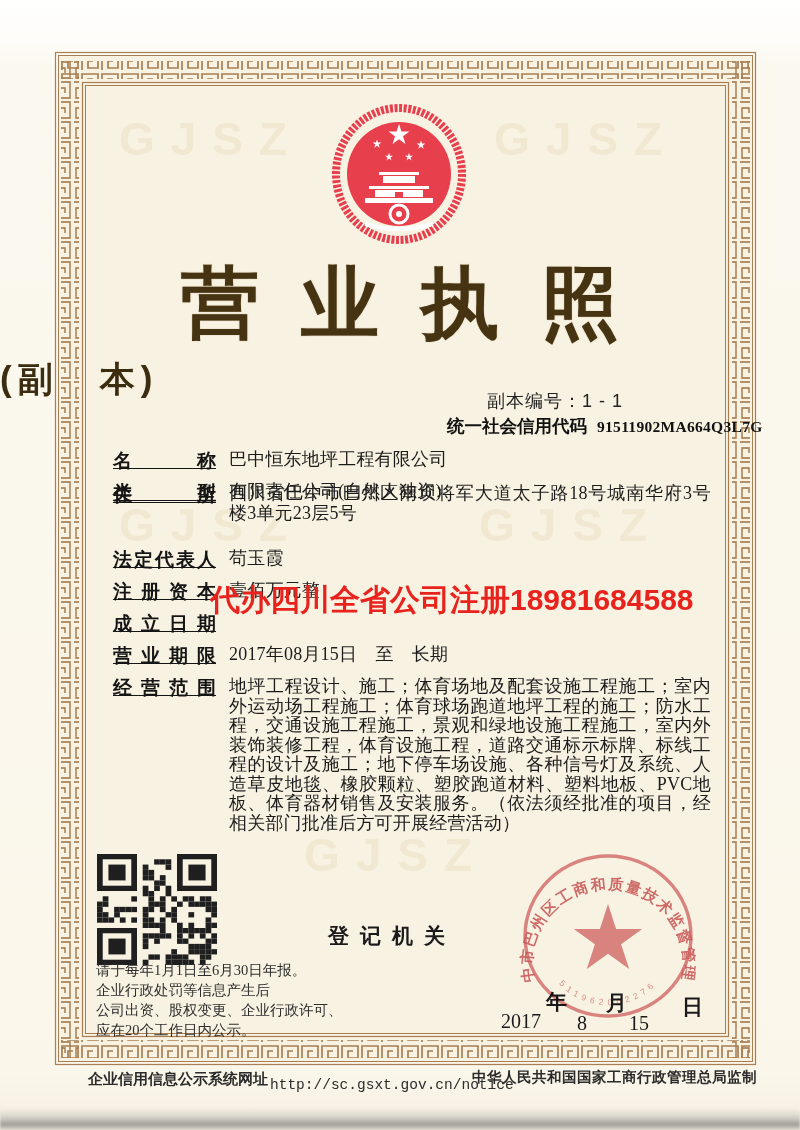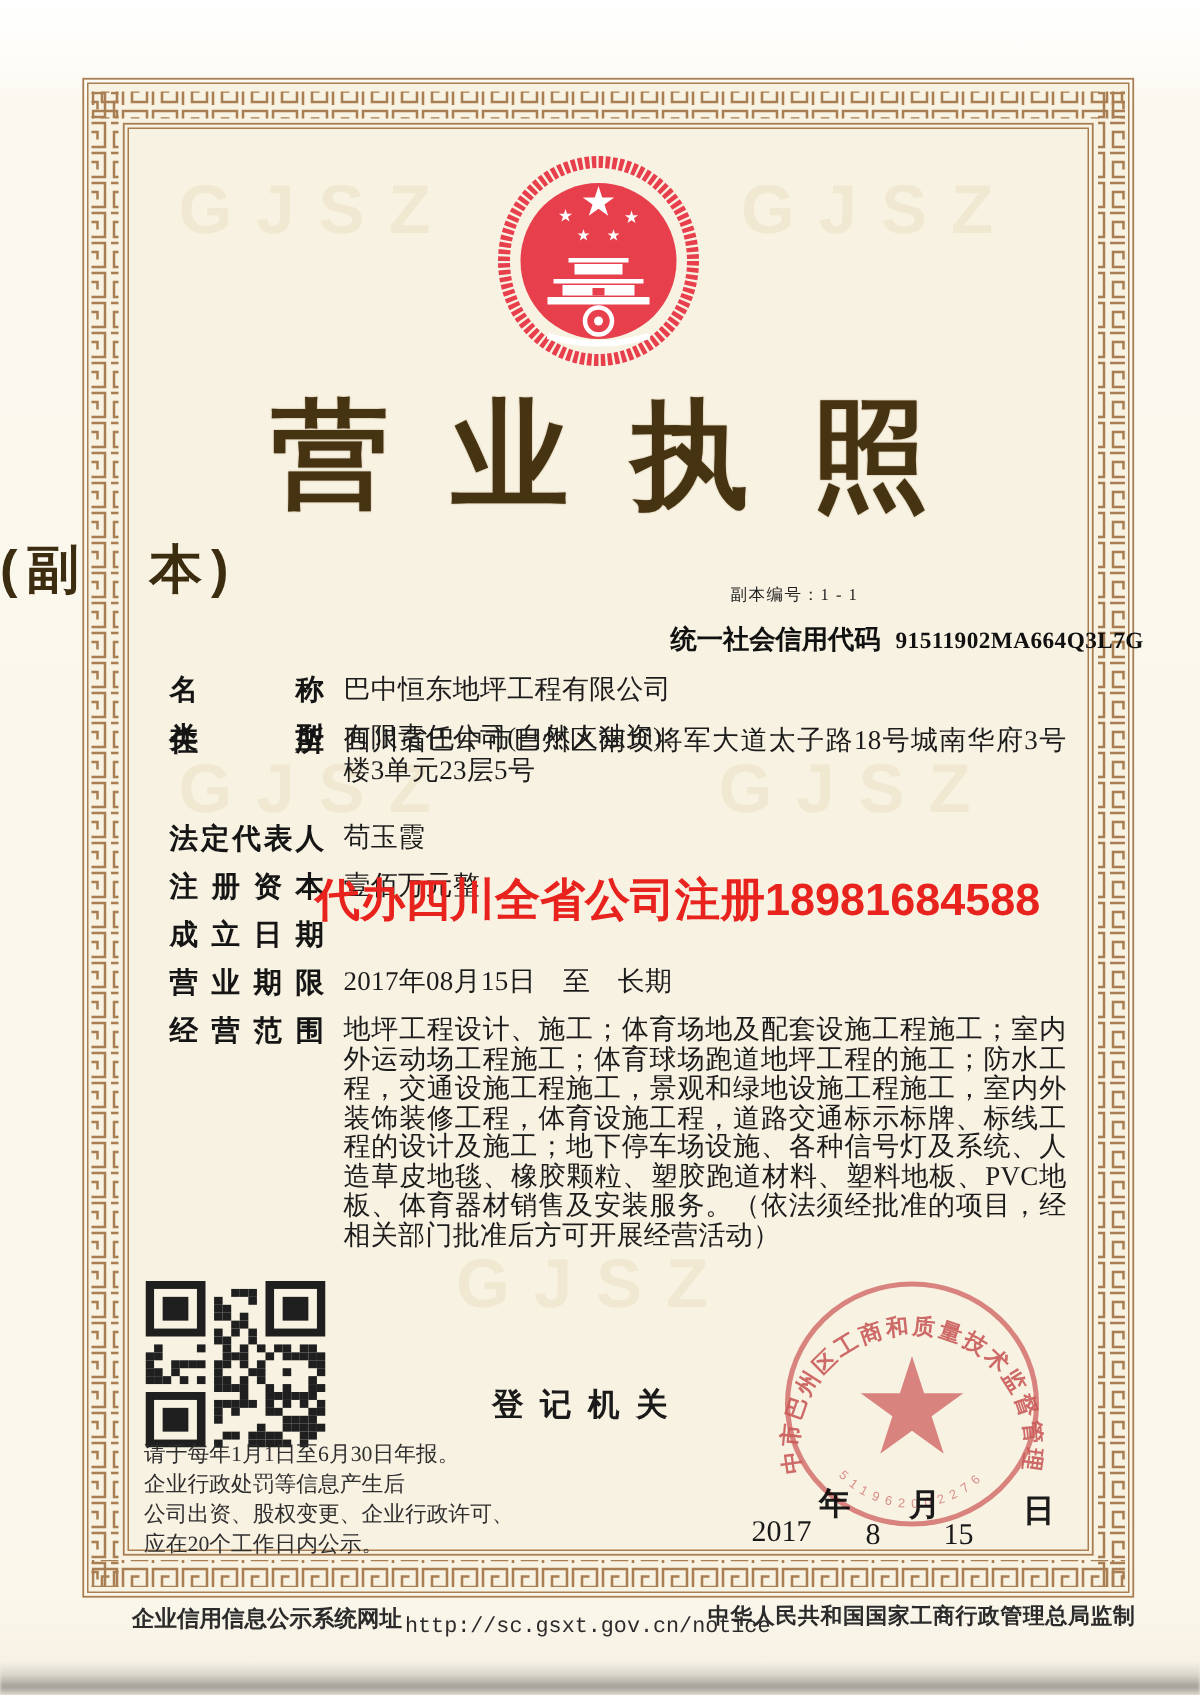--- a/index.html
+++ b/index.html
@@ -8,29 +8,29 @@
     background:linear-gradient(180deg,#ffffff 0px,#fdfcf8 40px,#fbf8ef 70px,#faf6ea 95%,#f4efe0 100%);}
   .paper-inner{position:absolute;left:58px;top:55px;width:694px;height:1006px;background:#f8f2e2;}
   .ghost{position:absolute;font-weight:bold;font-size:46px;letter-spacing:16px;color:#ece1c4;opacity:.55;user-select:none;margin-left:24px;}
   .frame{position:absolute;left:0;top:0;}
   .emblem{position:absolute;left:316px;top:102px;}
   .title{position:absolute;left:0;top:252px;width:800px;text-align:center;
     font-size:78px;font-weight:800;color:#463312;letter-spacing:42px;padding-left:42px;box-sizing:border-box;
     text-shadow:0 0 1px rgba(90,62,10,.6);}
   .subtitle{position:absolute;left:0;top:356px;width:642px;text-align:left;
     font-size:35px;font-weight:700;color:#3d2d10;letter-spacing:6px;}
-  .copy-no{position:absolute;left:487px;top:389px;font-size:11px;color:#222;
-    font-family:Liberation Serif, serif;letter-spacing:1px;}
+  .copy-no{position:absolute;left:487px;top:389px;font-size:18px;color:#222;
+    font-family:Liberation Sans, sans-serif;letter-spacing:1px;}
   .credit-line{position:absolute;left:447px;top:414px;white-space:nowrap;}
   .credit-label{font-size:17.5px;font-weight:700;color:#111;}
   .credit-code{font-size:15.5px;font-weight:600;color:#111;margin-left:10px;
     font-family:"Liberation Serif",serif;letter-spacing:.3px;}
   .row{position:absolute;left:113px;display:flex;align-items:flex-start;}
   .row .lbl{width:103px;font-size:19px;font-weight:600;color:#151515;
-    text-align:justify;text-align-last:justify;line-height:22px;flex:none;}
+    text-align:justify;text-align-last:justify;line-height:22px;flex:none;text-decoration:underline;}
   .row .val{margin-left:13px;width:482px;font-size:18px;color:#1c1c1c;line-height:19.5px;
     font-family:"Liberation Serif",serif;text-align:justify;letter-spacing:.2px;}
   .ad{position:absolute;left:210px;top:580px;font-size:30px;font-weight:600;color:#e8231d;
     white-space:nowrap;letter-spacing:0;}
   #qr{position:absolute;left:97px;top:854px;}
   .note{position:absolute;left:96px;top:960px;font-size:14.5px;line-height:20px;color:#2e2e2e;
     font-family:"Liberation Serif",serif;}
   .registrar{position:absolute;left:328px;top:922px;font-size:21px;font-weight:600;color:#1a1a1a;
     letter-spacing:11px;white-space:nowrap;}
   .date-char{position:absolute;font-size:21px;font-weight:600;color:#1a1a1a;}

